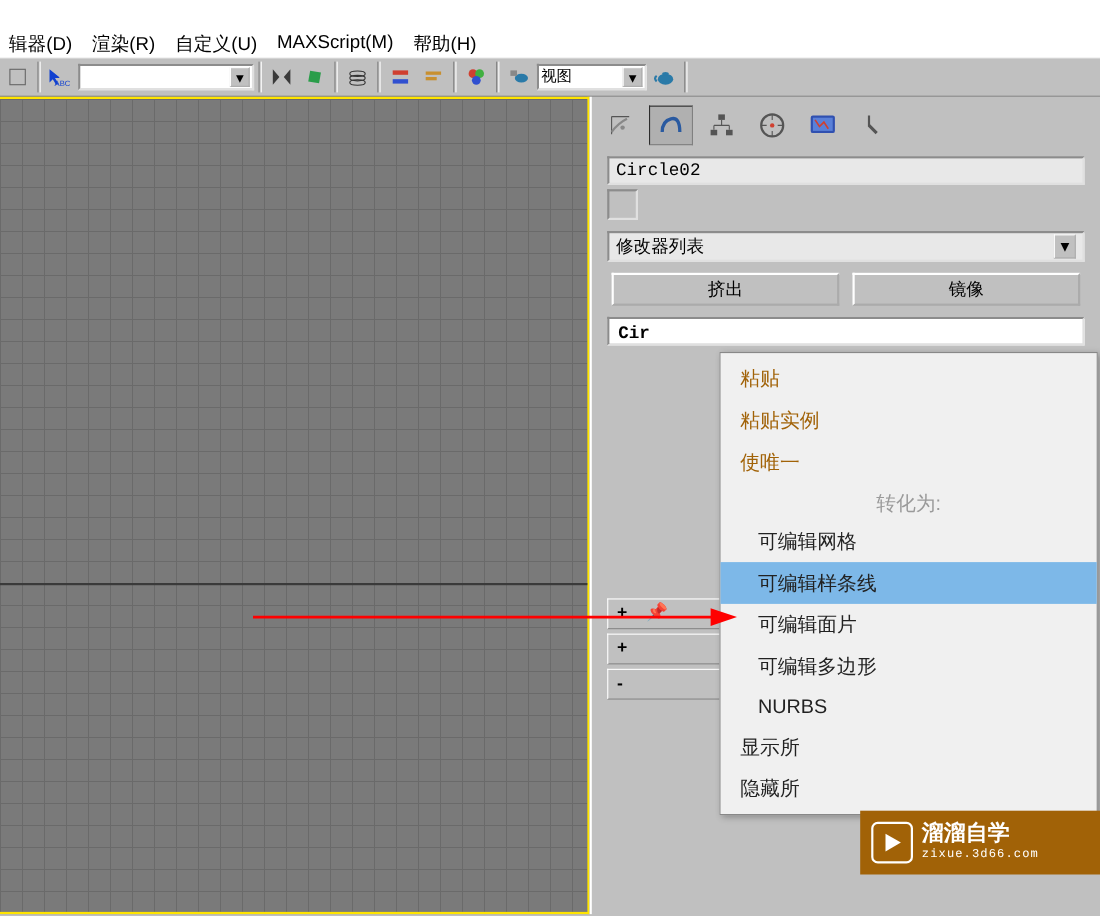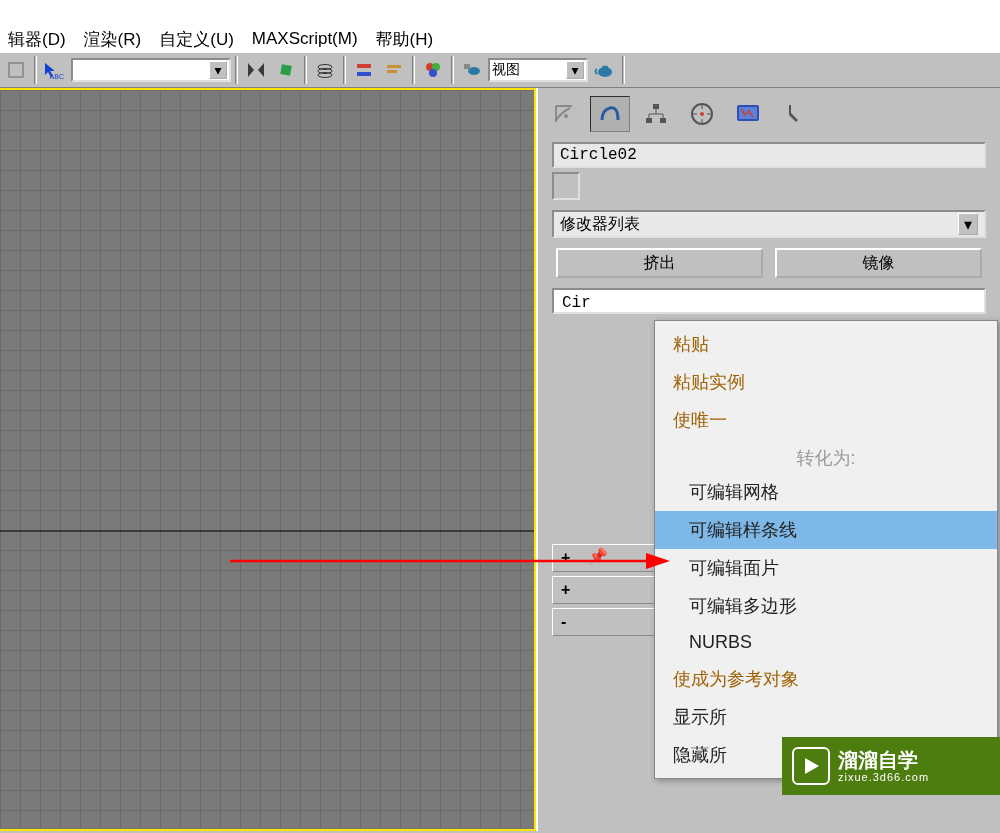--- a/index.html
+++ b/index.html
@@ -172,21 +172,21 @@
       font-family: inherit;
     }
     .mod-stack {
       margin: 2px 10px;
       background: #fff;
       border: 2px inset #e0e0e0;
       height: 26px;
       padding: 4px 8px;
       font-family: "Courier New", monospace;
       font-size: 16px;
-      font-weight: normal;
+      font-weight: bold;
     }
     .sub-panels {
       margin: 8px 10px;
     }
     .sub-btn {
       display: flex;
       align-items: center;
       height: 28px;
       border: 1px solid #888;
       border-top: 1px solid #fff;
@@ -230,27 +230,28 @@
       height: 20px;
       z-index: 200;
       pointer-events: none;
     }
     .watermark {
       position: absolute;
       right: 0;
       bottom: 38px;
       width: 218px;
       height: 58px;
-      background: #4d7c0f;
+      background: #a16207;
       display: flex;
       align-items: center;
       gap: 8px;
       padding: 6px 10px;
       color: #fff;
       z-index: 300;
+      font-family: Liberation Mono, monospace;
     }
     .wm-icon {
       width: 38px; height: 38px;
       border: 2px solid #fff;
       border-radius: 6px;
       display: flex; align-items: center; justify-content: center;
     }
     .wm-text { font-size: 20px; font-weight: bold; line-height: 1.1; }
     .wm-sub { font-size: 11px; font-weight: normal; letter-spacing: 1px; }
     .pin-icon { position: absolute; left: 588px; top: 547px; font-size: 16px; z-index: 50; }
@@ -431,21 +432,20 @@
 <div class="context-menu">
   <div class="ctx-item disabled">粘贴</div>
   <div class="ctx-item disabled">粘贴实例</div>
   <div class="ctx-item disabled">使唯一</div>
   <div class="ctx-header">转化为:</div>
   <div class="ctx-item ctx-sub">可编辑网格</div>
   <div class="ctx-item ctx-sub highlighted">可编辑样条线</div>
   <div class="ctx-item ctx-sub">可编辑面片</div>
   <div class="ctx-item ctx-sub">可编辑多边形</div>
   <div class="ctx-item ctx-sub">NURBS</div>
-  <div class="ctx-item disabled">使成为参考对象</div>
   <div class="ctx-item">显示所</div>
   <div class="ctx-item">隐藏所</div>
 </div>
 
 <svg class="red-arrow" viewBox="0 0 440 20">
   <line x1="0" y1="10" x2="420" y2="10" stroke="#ff0000" stroke-width="2.5"></line>
   <polygon points="440,10 416,2 416,18" fill="#ff0000"></polygon>
 </svg>
 
 <div class="watermark">

